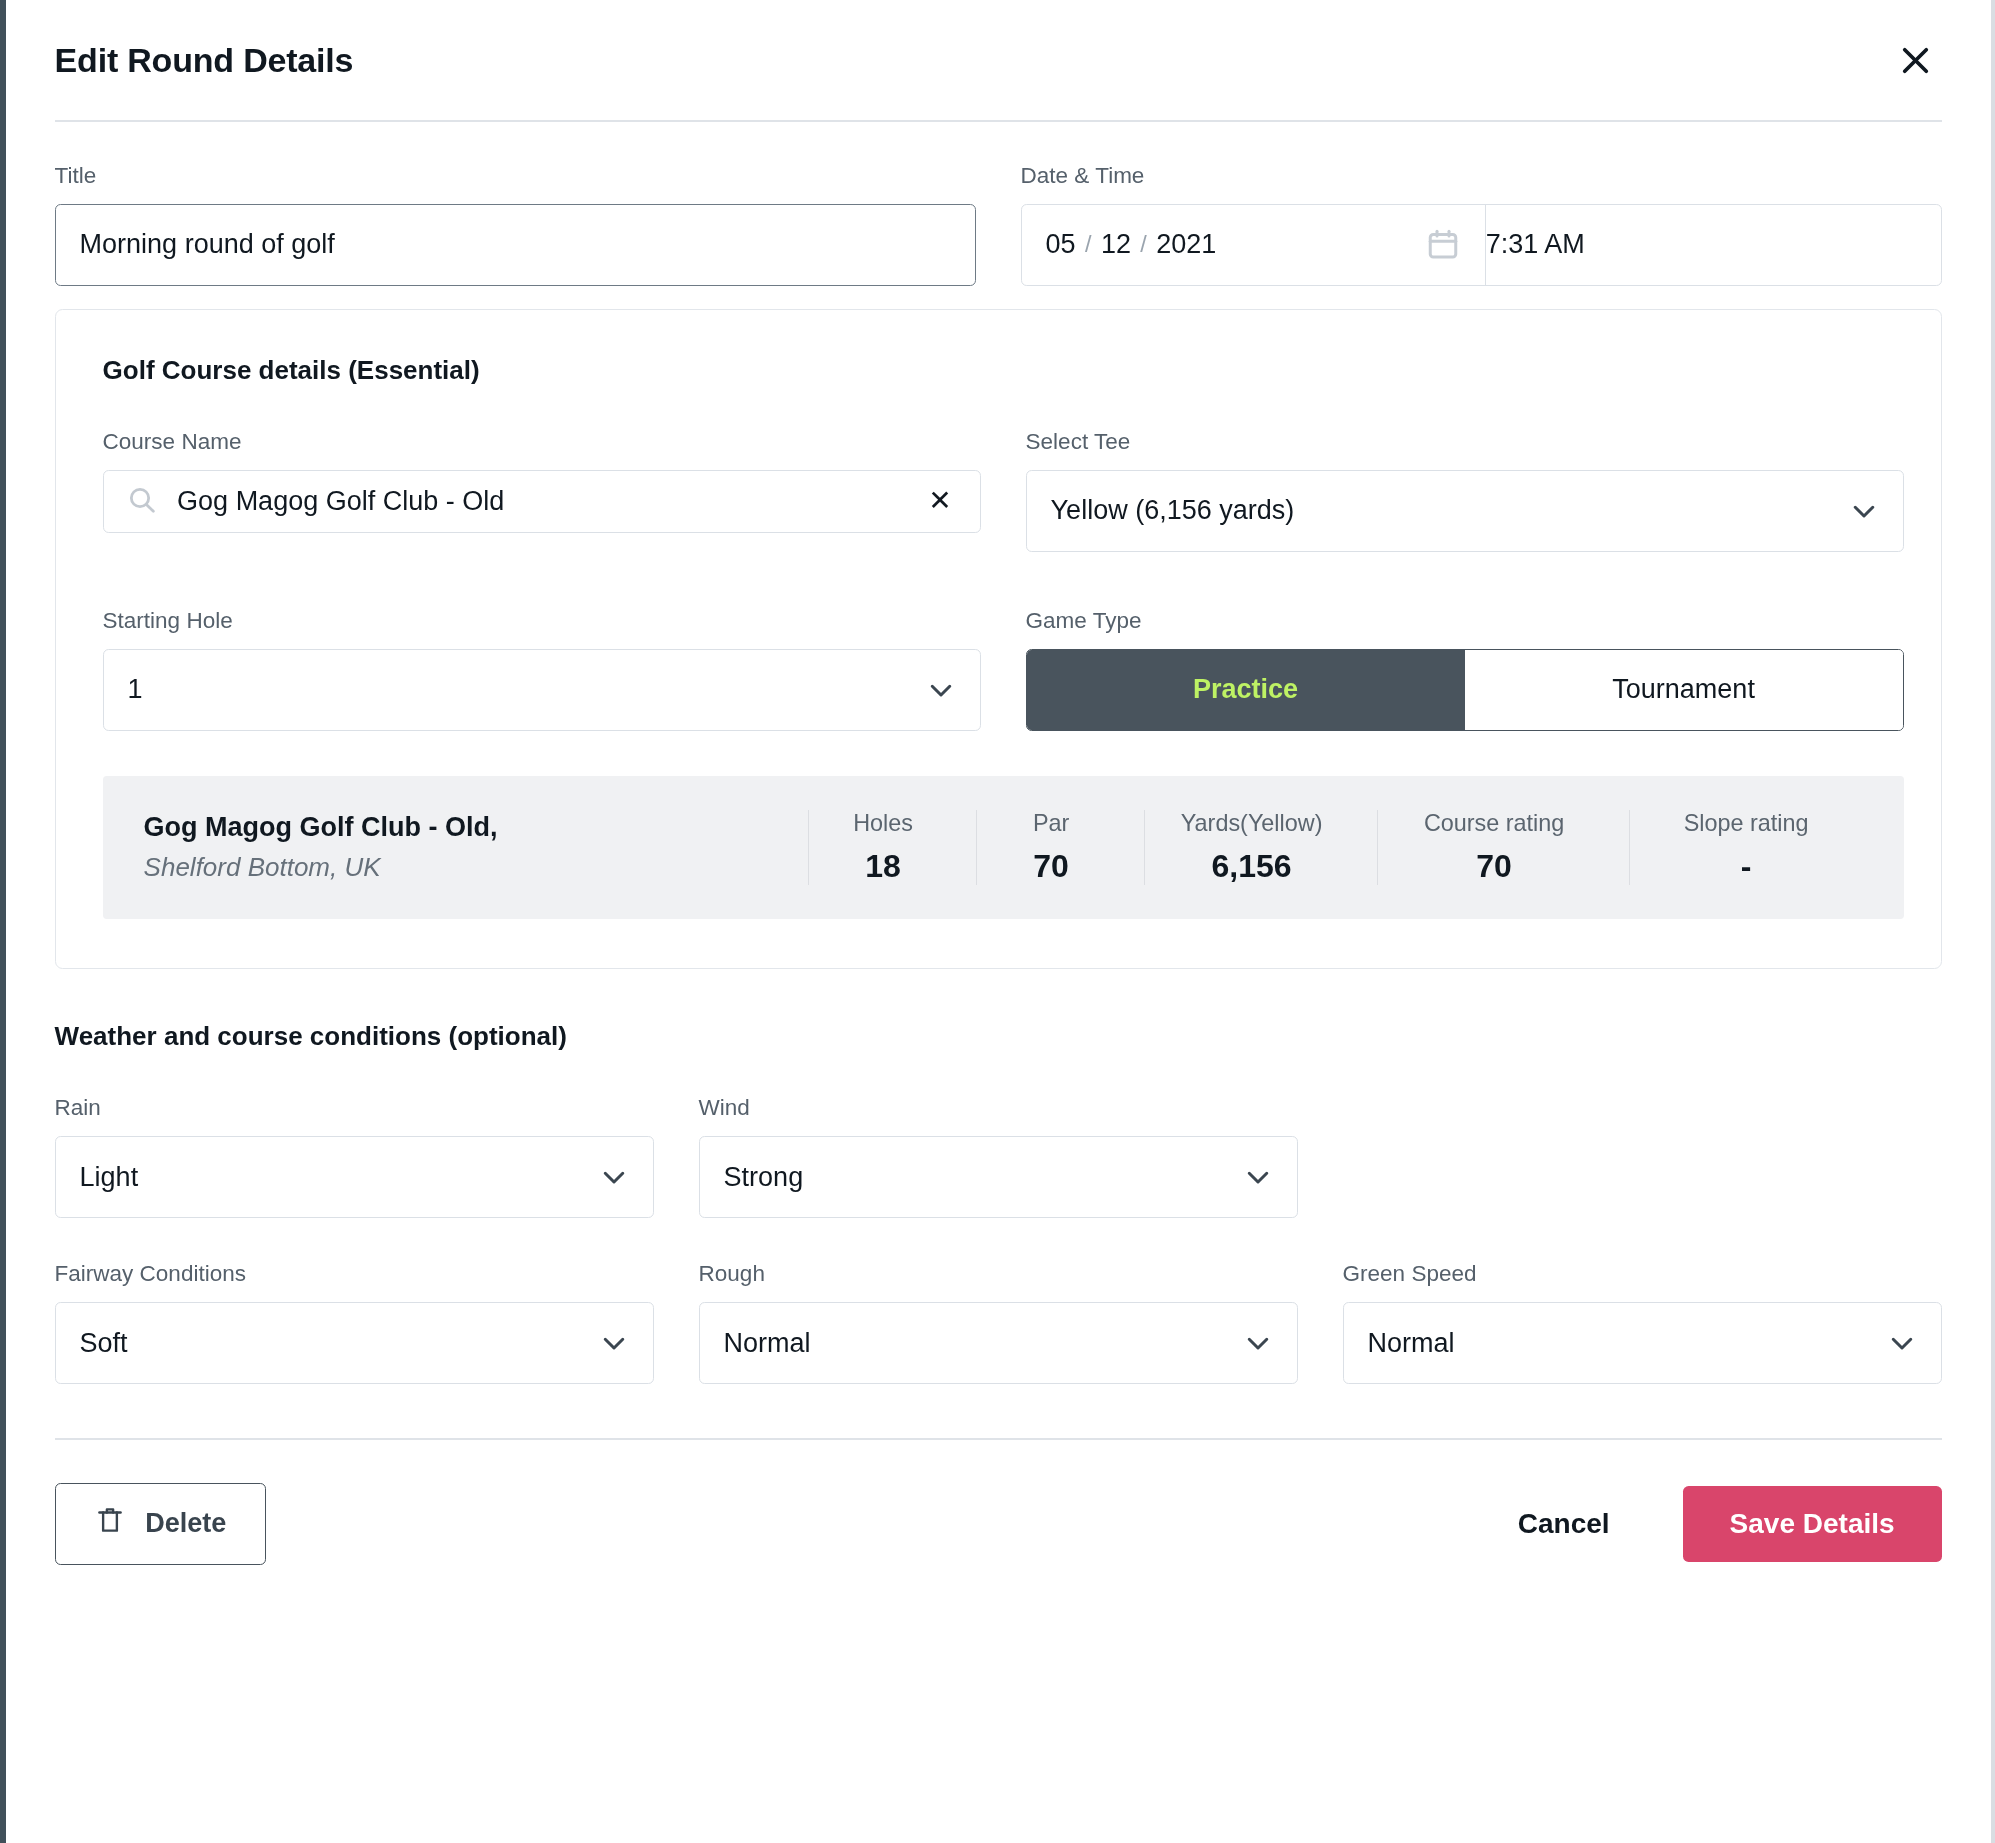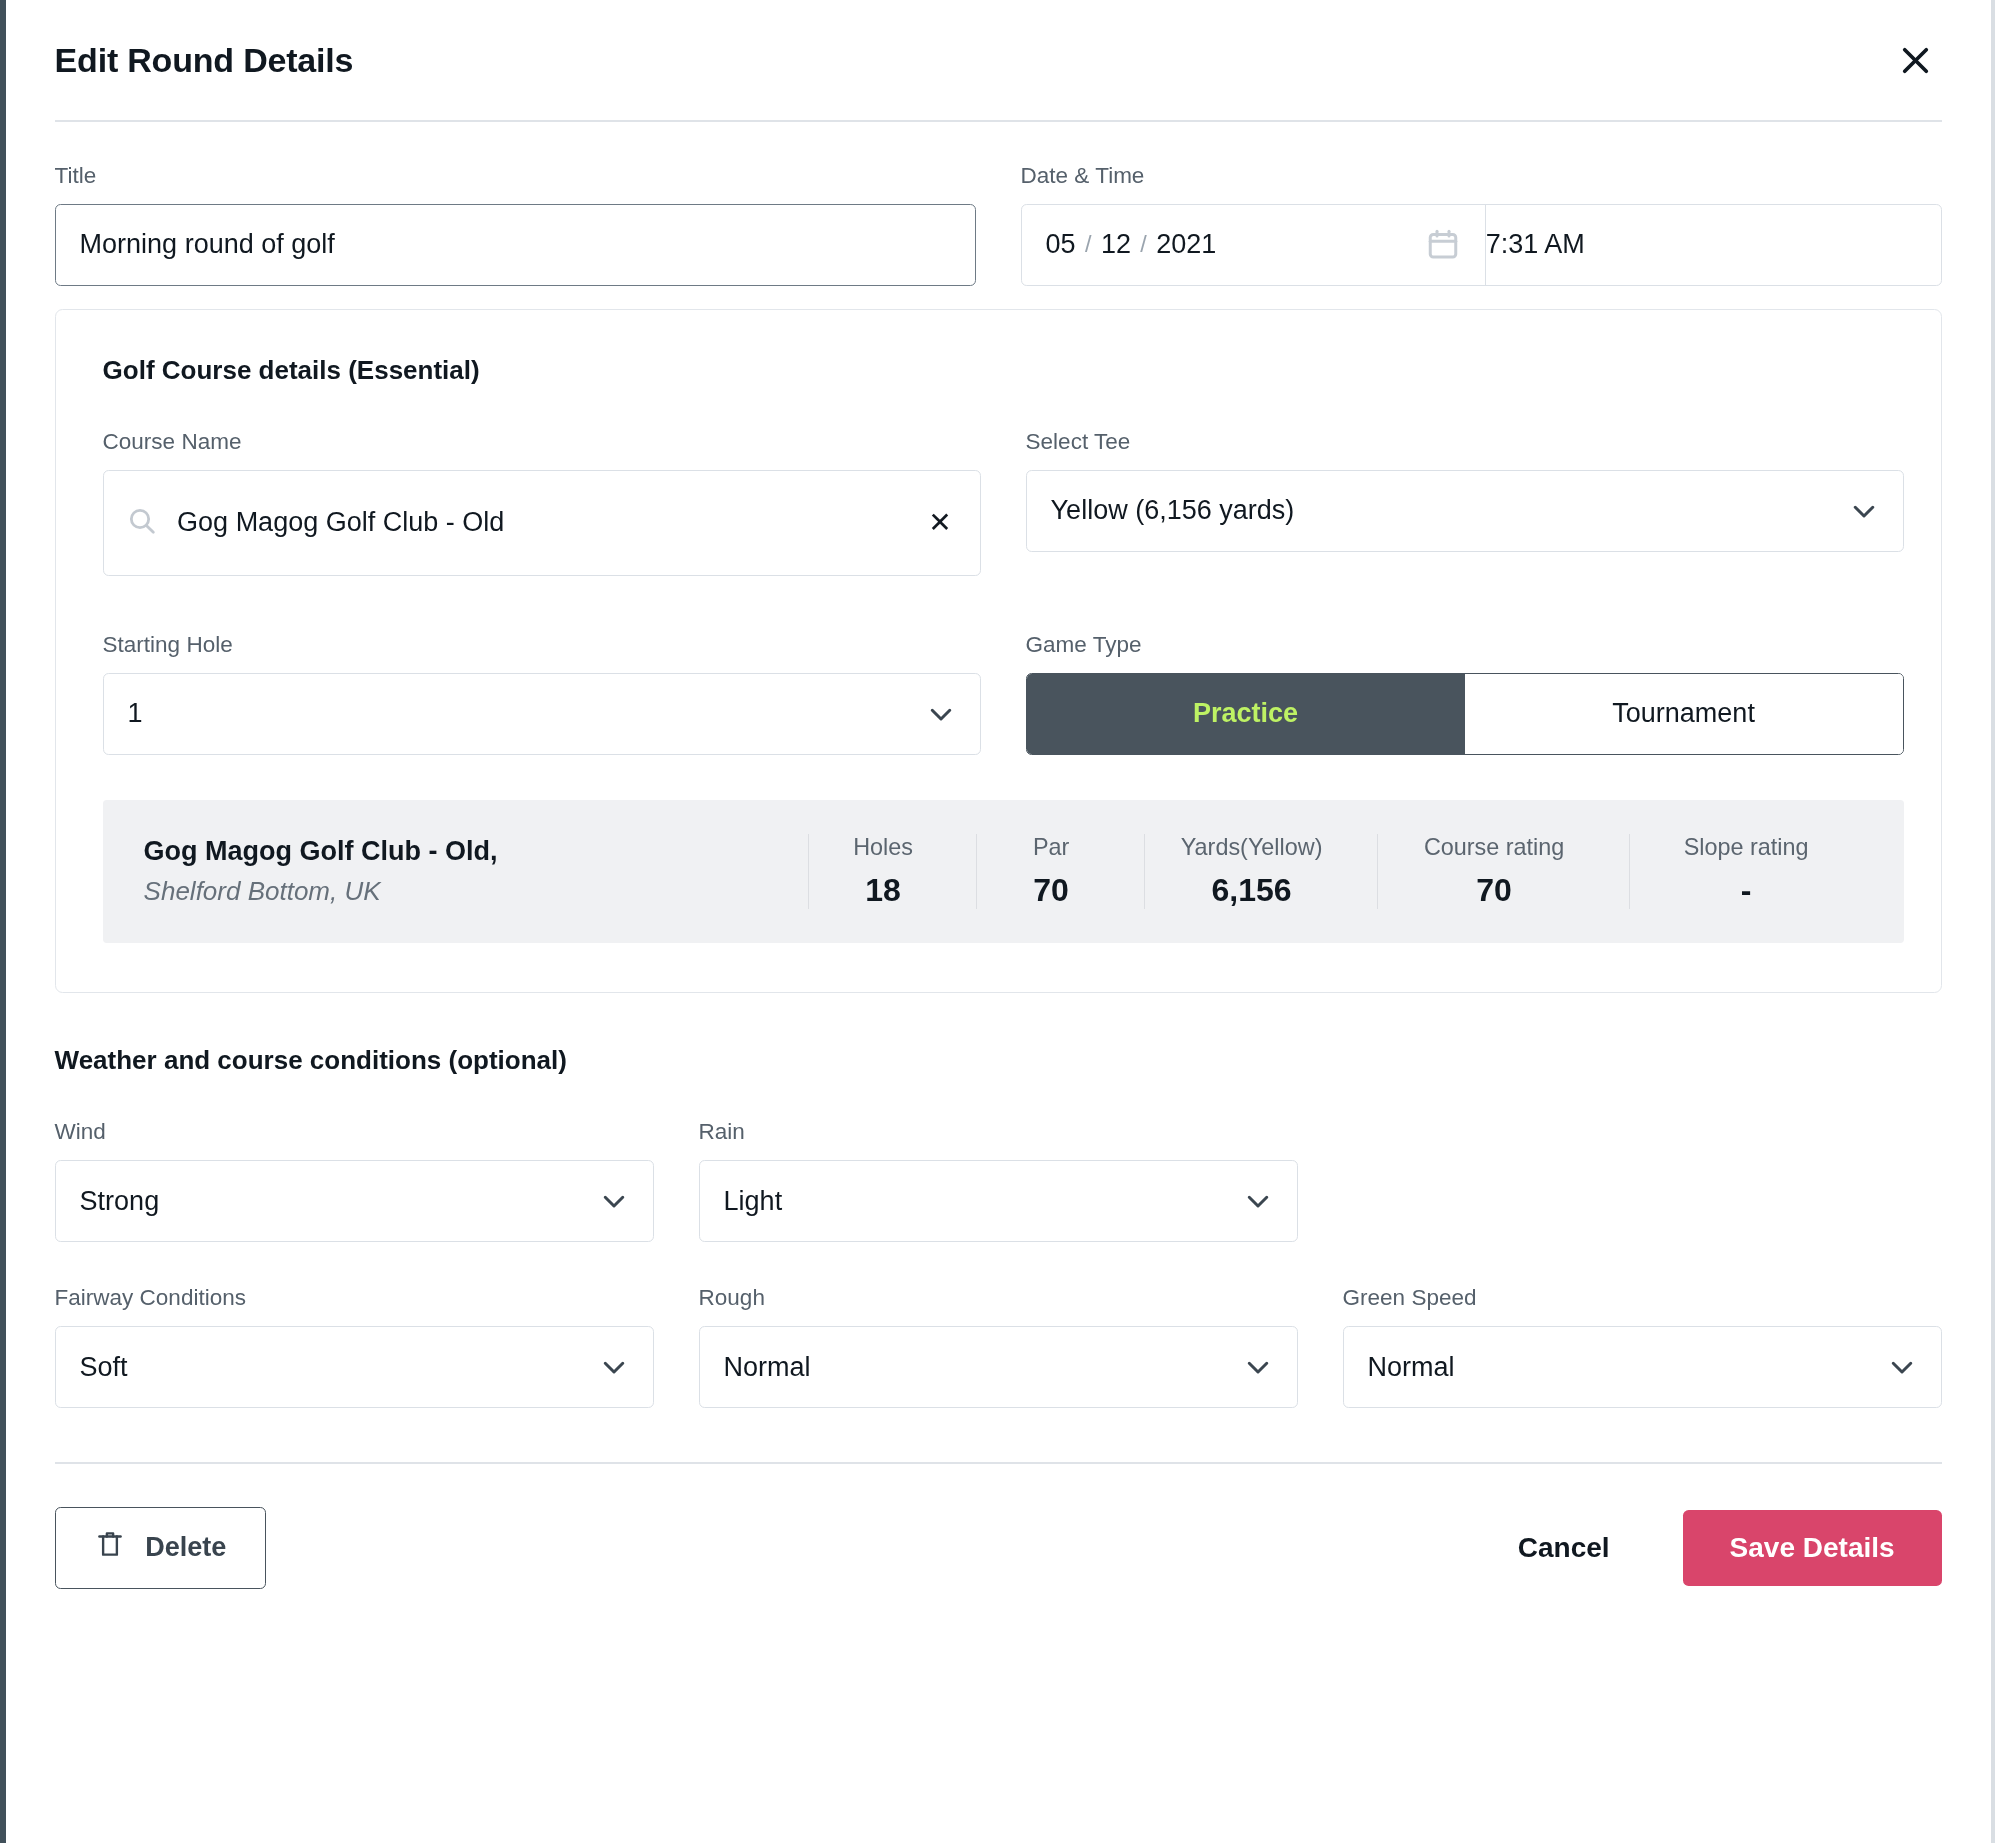--- a/index.html
+++ b/index.html
@@ -152,21 +152,21 @@
     padding: 45px 37px 49px 47px;
   }
   .card-title {
     font-size: 26px;
     font-weight: bold;
     color: #101820;
     margin-bottom: 43px;
   }
 
   .search-box {
-    height: 106px;
+    height: 63px;
     border: 1.9px solid #dbe0e6;
     border-radius: 5.6px;
     display: flex;
     align-items: center;
     padding: 0 22.5px;
     background: #fff;
     position: relative;
   }
   .search-box .val {
     font-size: 27px;
@@ -479,34 +479,34 @@
           <div class="k">Slope rating</div>
           <div class="v">-</div>
         </div>
       </div>
     </div>
 
     <div class="section-title">Weather and course conditions (optional)</div>
 
     <div class="w-row">
       <div class="w-col">
-        <span class="field-label">Wind</span>
+        <span class="field-label">Rain</span>
         <div class="select-box">
-          <span>Strong</span>
+          <span>Light</span>
           <span class="chev">
             <svg width="30" height="30" viewBox="0 0 24 24" fill="none" stroke="#3b4650" stroke-width="2.4" stroke-linecap="round" stroke-linejoin="round">
               <polyline points="5,9 12,16 19,9"></polyline>
             </svg>
           </span>
         </div>
       </div>
       <div class="w-col">
-        <span class="field-label">Rain</span>
+        <span class="field-label">Wind</span>
         <div class="select-box">
-          <span>Light</span>
+          <span>Strong</span>
           <span class="chev">
             <svg width="30" height="30" viewBox="0 0 24 24" fill="none" stroke="#3b4650" stroke-width="2.4" stroke-linecap="round" stroke-linejoin="round">
               <polyline points="5,9 12,16 19,9"></polyline>
             </svg>
           </span>
         </div>
       </div>
       <div class="w-col"></div>
     </div>
 

